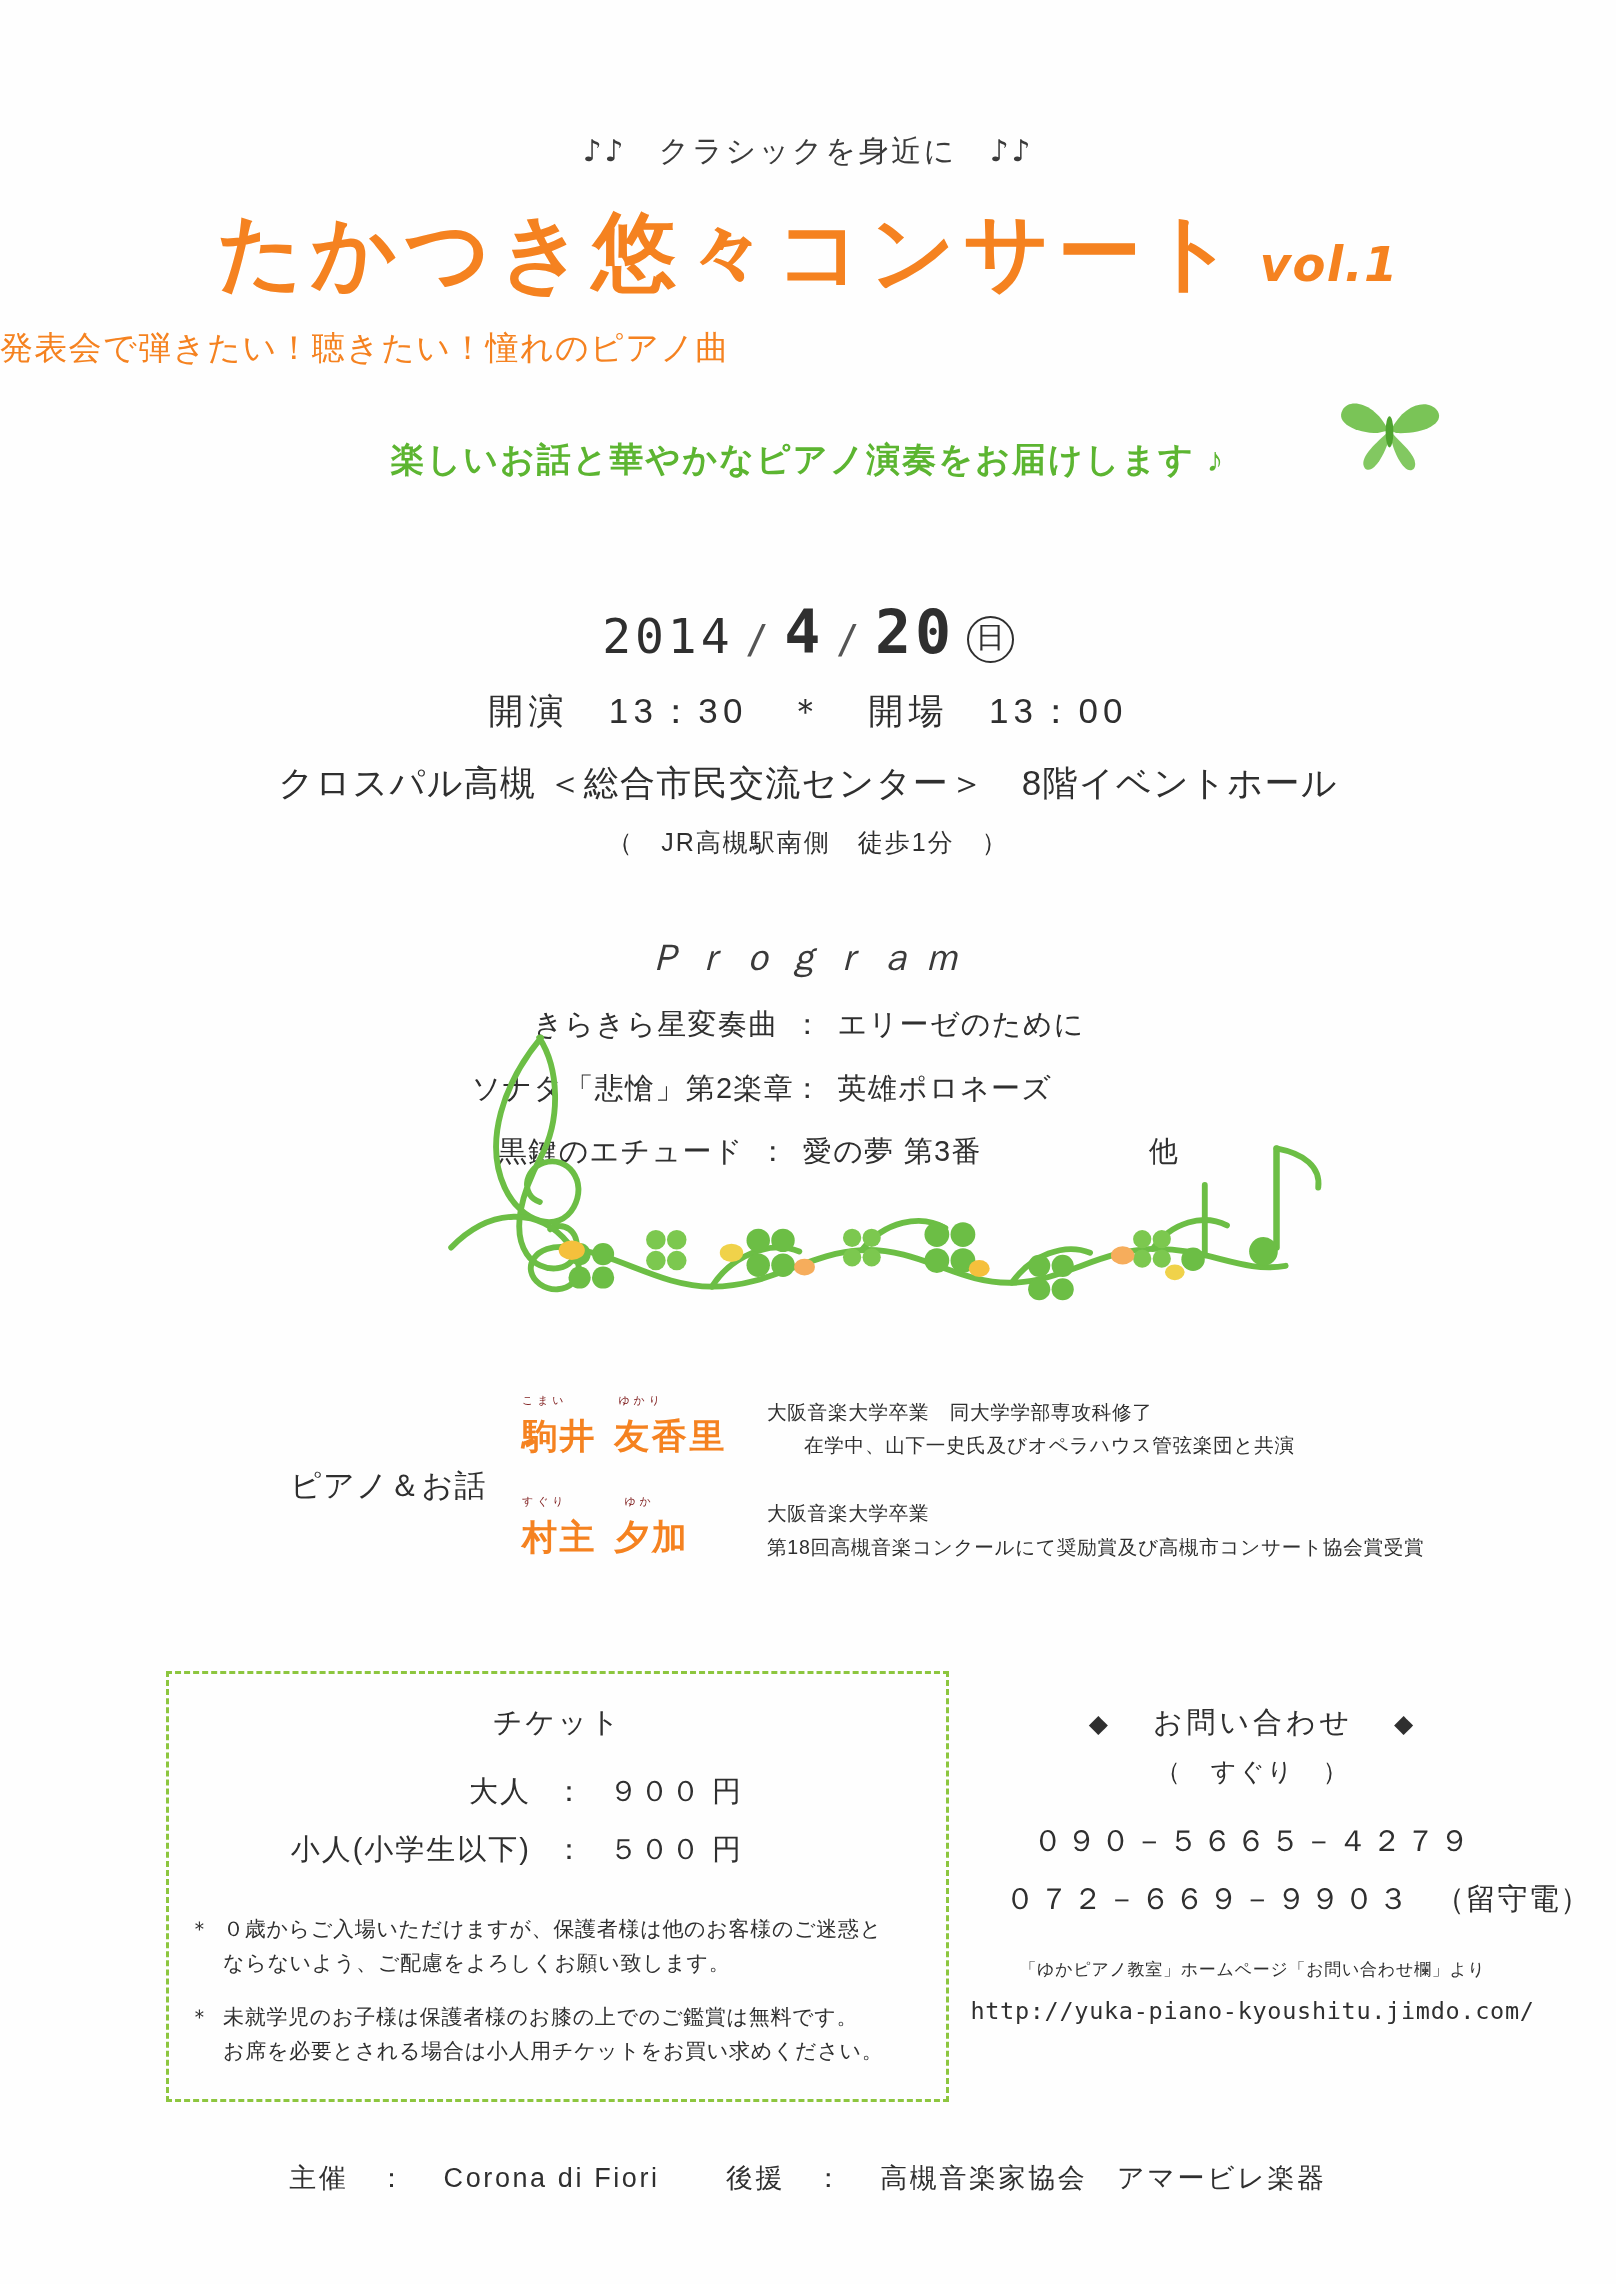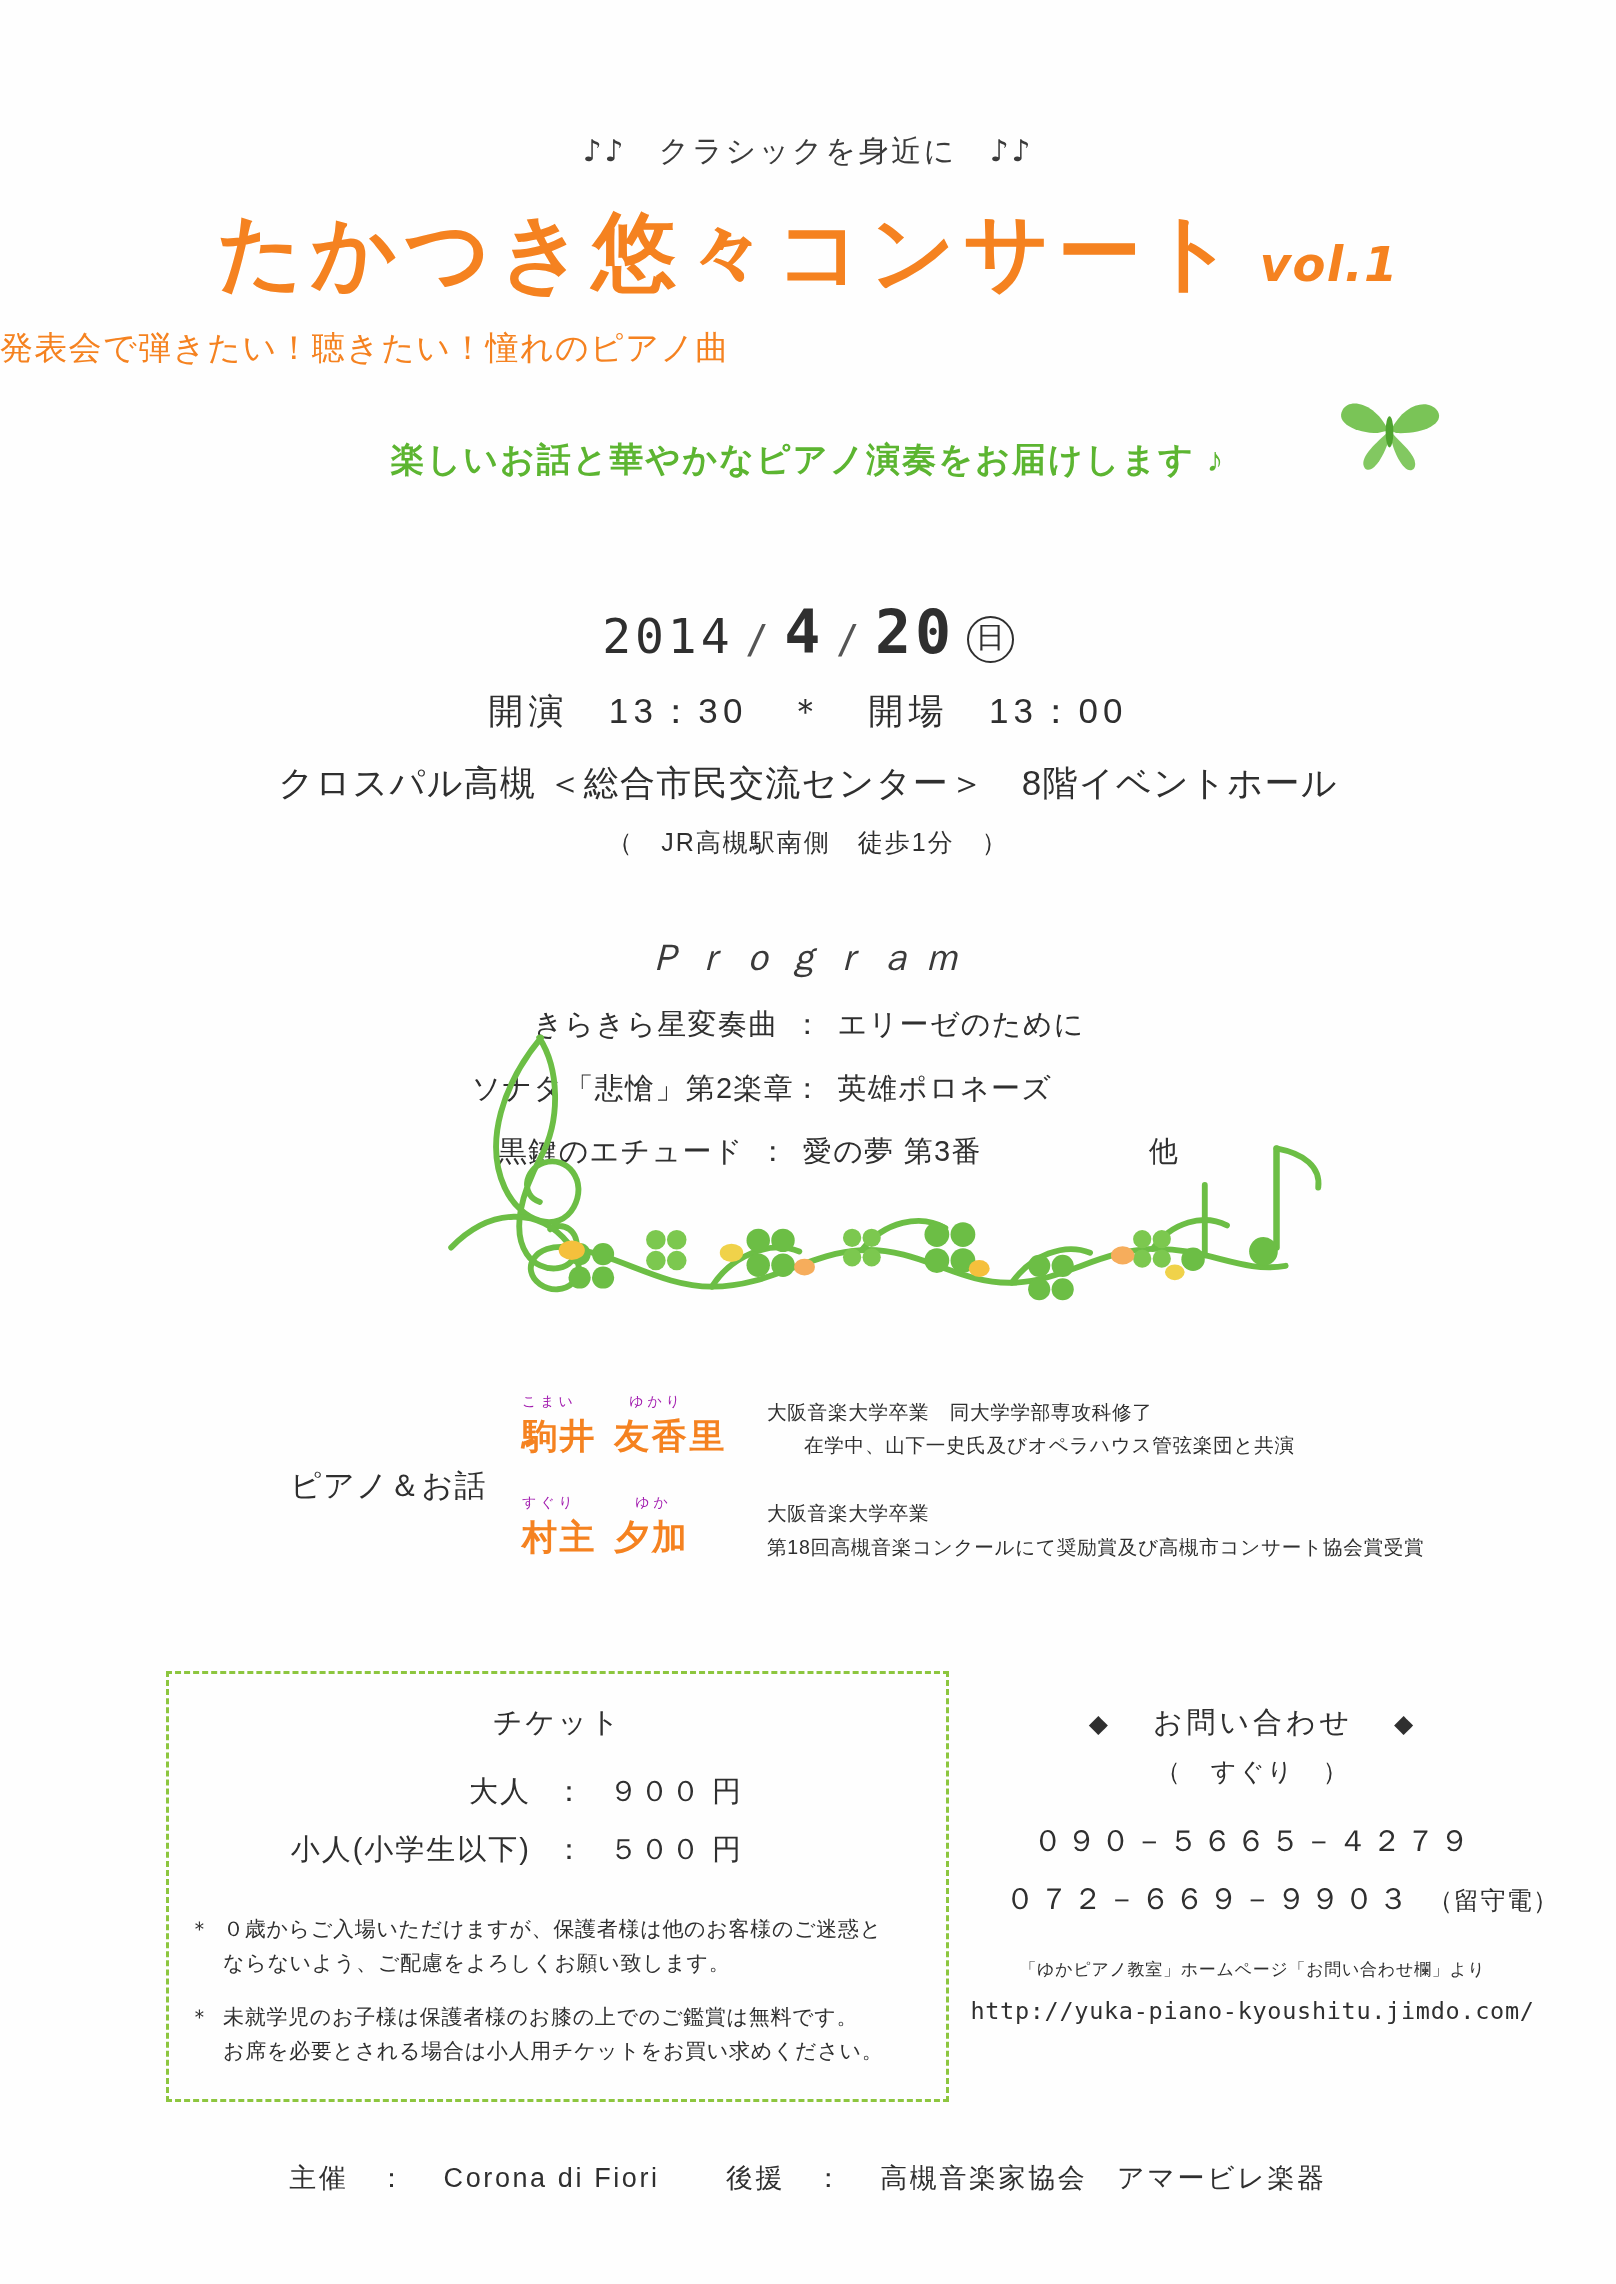--- a/index.html
+++ b/index.html
@@ -219,22 +219,22 @@
     left: 271px;
     font-size: 31px;
     letter-spacing: 1.3px;
     color: #2f2f2f;
     margin-left: 19px;
   }
   .performer {
     position: absolute;
   }
   .performer .ruby {
-    font-size: 14px;
-    color: #a21caf;
+    font-size: 11px;
+    color: #7f1d1d;
     letter-spacing: 3.9px;
     height: 19.6px;
   }
   .performer .name {
     font-size: 35px;
     color: #f58220;
     font-weight: bold;
     letter-spacing: 2.6px;
     white-space: nowrap;
   }
@@ -339,23 +339,23 @@
     left: 1005px;
     width: 496px;
     text-align: center;
     font-size: 30px;
     letter-spacing: 3.9px;
     color: #2f2f2f;
     font-family: "DejaVu Sans", sans-serif;
     white-space: nowrap;
   }
   .contact-tel .tag {
-    font-size: 25px;
+    font-size: 30px;
     letter-spacing: 1.3px;
-    margin-left: 16px;
+    margin-left: 23px;
   }
   .contact-site {
     position: absolute;
     left: 972px;
     width: 561px;
     text-align: center;
     font-size: 17px;
     letter-spacing: 0.7px;
     color: #2f2f2f;
   }

